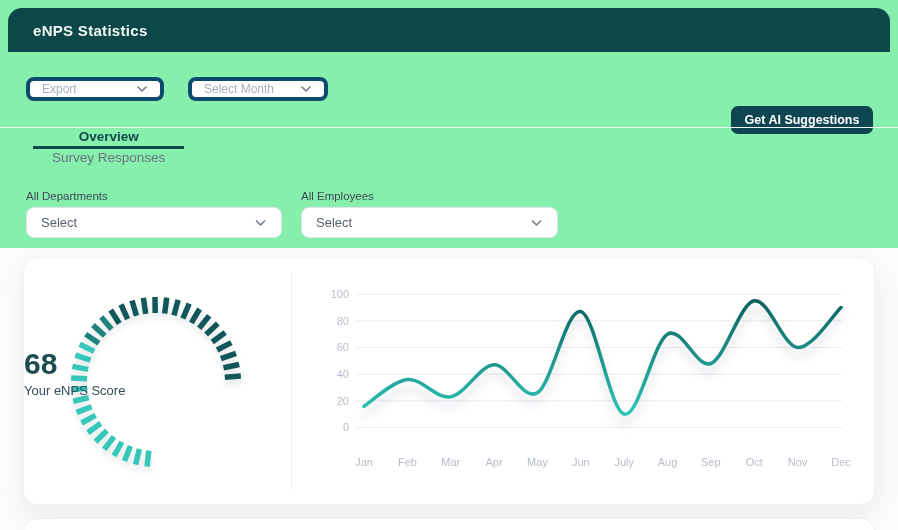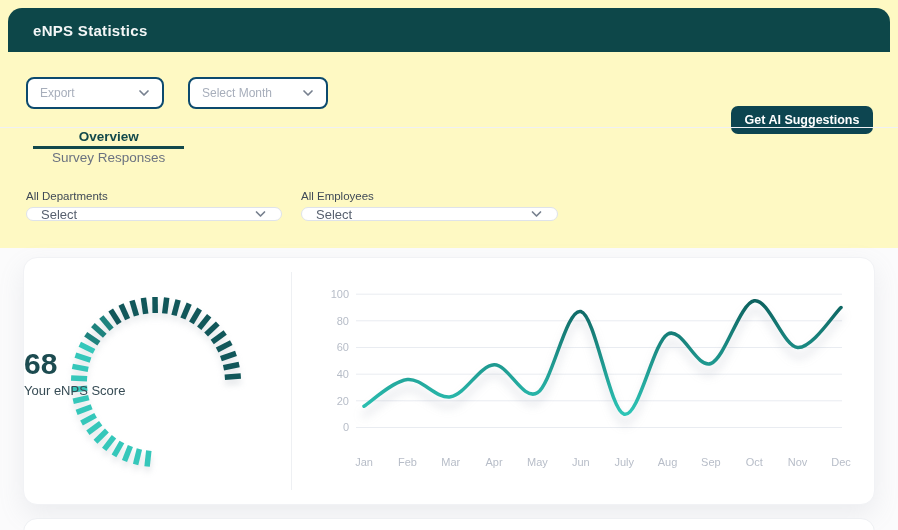--- a/index.html
+++ b/index.html
@@ -1,46 +1,46 @@
 <!DOCTYPE html>
 <html><head>
 <meta charset="utf-8">
 <style>
   * { margin:0; padding:0; box-sizing:border-box; }
   html,body { background:#ffffff; }
   body { font-family:"Liberation Sans", sans-serif; }
-  .app { position:relative; width:898px; height:530px; background:#fef9c3; overflow:hidden; }
+  .app { position:relative; width:898px; height:530px; background:#86efac; overflow:hidden; }
 
   
   .header { position:absolute; left:8px; right:8px; top:8px; height:44px;
             background:#0d4749; border-radius:14px 14px 0 0; display:flex; align-items:center; }
   .header-title { color:#f3f6f6; font-size:15px; font-weight:bold; letter-spacing:.3px; padding-left:25px; }
 
   
-  .select-btn { position:absolute; height:32px; border:2px solid #0c4a6e; border-radius:8px;
+  .select-btn { position:absolute; height:24px; border:4px solid #0c4a6e; border-radius:8px;
                 background:#fff; display:flex; align-items:center; justify-content:space-between;
                 padding:0 12px; font-size:12px; color:#a7aebb; cursor:pointer; }
   .select-btn .chev { color:#77808f; display:flex; }
   .btn-export { left:26px; top:77px; width:138px; }
   .btn-month  { left:188px; top:77px; width:140px; }
   .ai-btn { position:absolute; left:731px; top:77px; width:142px; height:28px; background:#0d4550;
             color:#ffffff; font-size:12.5px; font-weight:bold; border:none; border-radius:7px;
             display:flex; align-items:center; justify-content:center; cursor:pointer;margin-top:29px; }
 
   
   .tab-divider { position:absolute; left:0; right:0; top:127px; height:1px; background:#f0f1f4; }
   .tabs { position:absolute; left:33px; top:128px; height:41px; display:flex;flex-direction:column; }
   .tab { height:41px; display:flex; align-items:center; padding:0 19px; font-size:13.5px;
          color:#6b7280; cursor:pointer; border-bottom:3px solid transparent; }
   .tab.active { color:#12494b; font-weight:bold; border-bottom-color:#12494b; min-width:119px;
                 justify-content:center; padding:0 10px; }
 
   
   .filter-label { position:absolute; font-size:11.5px; color:#3f4957; top:190px; }
-  .filter-select { position:absolute; top:207px; height:14px; border:1px solid #dfe3ea; border-radius:8px;
+  .filter-select { position:absolute; top:207px; height:31px; border:1px solid #dfe3ea; border-radius:8px;
                    background:#fff; display:flex; align-items:center; justify-content:space-between;
                    padding:0 14px; font-size:13px; color:#57606f; cursor:pointer; }
   .lbl-dep { left:26px; } .sel-dep { left:26px; width:256px; }
   .lbl-emp { left:301px; } .sel-emp { left:301px; width:257px; }
 
   
   .content-bg { position:absolute; left:0; right:0; top:248px; bottom:0; background:#fbfbfc; }
   .card { position:absolute; left:23px; top:257px; width:852px; height:248px; background:#ffffff;
           border:1px solid #f1f2f5; border-radius:14px;
           box-shadow:0 10px 26px rgba(140,150,165,.14); }

